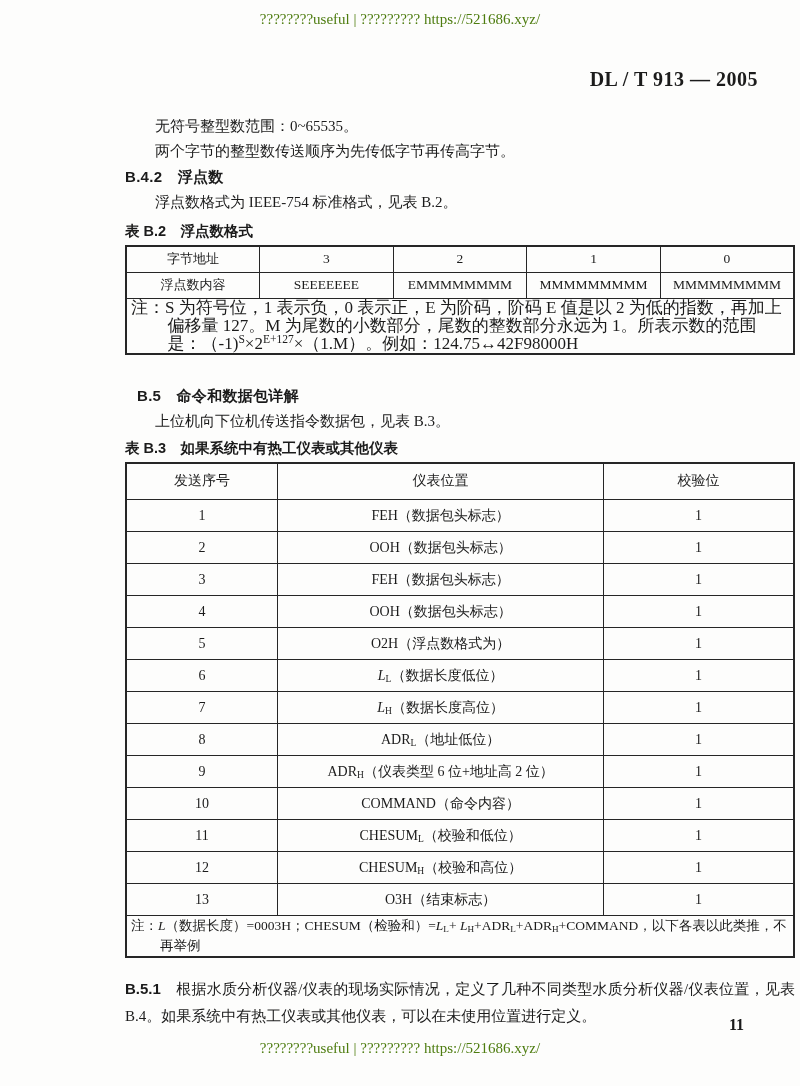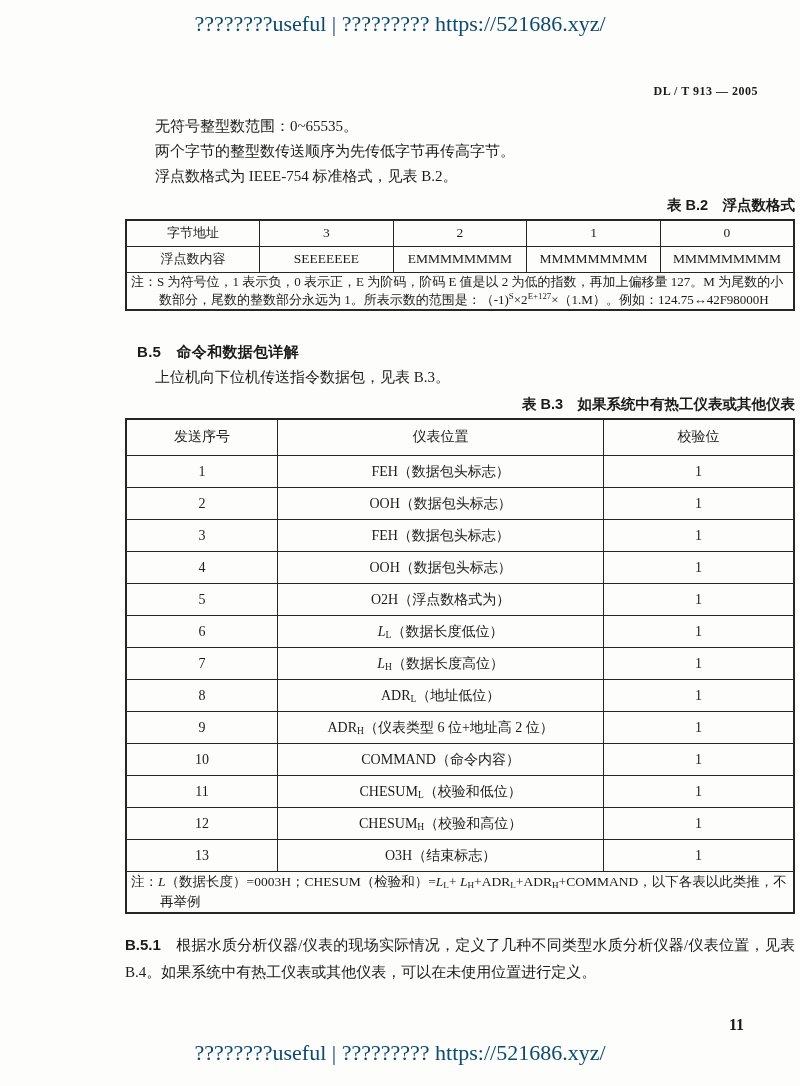--- a/index.html
+++ b/index.html
@@ -9,53 +9,53 @@
     width: 800px;
     height: 1086px;
     background: #fdfdfc;
     font-family: "Liberation Serif", "DejaVu Serif", serif;
     color: #1b1b1b;
     overflow: hidden;
   }
   .top-link, .bottom-link {
     width: 100%;
     text-align: center;
-    color: #0c4a6e;
-    font-size: 22px;
+    color: #4d7c0f;
+    font-size: 15px;
     font-family: "Liberation Serif", "DejaVu Serif", serif;
   }
   .top-link { padding-top: 11px; }
   .bottom-link { position: absolute; top: 1040px; left: 0; }
   .doc-number {
     position: absolute;
-    top: 84px;
+    top: 68px;
     right: 42px;
     font-weight: bold;
-    font-size: 12px;
+    font-size: 20px;
     letter-spacing: 0.5px;
   }
   .content {
     position: absolute;
     top: 114px;
     left: 125px;
     width: 670px;
   }
   .content p { margin: 0; font-size: 15px; line-height: 25px; }
   .indent { text-indent: 2em; }
   .clause-heading {
     margin: 0;
     font-family: "Liberation Sans", "DejaVu Sans", sans-serif;
     font-weight: bold;
     font-size: 15px;
     line-height: 26px;
     letter-spacing: 0.3px;
   }
   .h-b5 { margin-top: 28px; margin-left: 12px; }
   .tbl-caption {
-    text-align: right;
+    text-align: left;
     font-family: "Liberation Sans", "DejaVu Sans", sans-serif;
     font-weight: bold;
     font-size: 14.5px;
     line-height: 20px;
     margin-top: 6px;
     margin-bottom: 4px;
   }
   .cap-b3 { margin-top: 4px; }
   table.doc-table {
     width: 100%;
@@ -74,21 +74,21 @@
   .tb3 th {
     height: 37px;
     font-family: "Liberation Sans", "DejaVu Sans", sans-serif;
     font-weight: bold;
     font-size: 14px;
   }
   .tb3 td { height: 32px; font-size: 14px; }
   td.note-cell { text-align: left; padding: 4px 9px 5px 9px; height: auto; }
   .note-p {
     display: block;
-    font-size: 13px;
+    font-size: 17px;
     line-height: 18px;
     padding-left: 2.15em;
     text-indent: -2.15em;
     text-align: left;
   }
   .tb3 td.note-cell .note-p { font-size: 13.5px; line-height: 20px; }
   sub, sup { font-size: 68%; line-height: 0; }
   sub { vertical-align: -0.25em; }
   sup { vertical-align: 0.55em; }
   .it { font-style: italic; }
@@ -109,20 +109,21 @@
 
   <div class="top-link">????????useful | ????????? https://521686.xyz/</div>
 
   <div class="doc-number">DL / T 913 — 2005</div>
 
   <div class="content">
 
     <p class="indent">无符号整型数范围：0~65535。</p>
     <p class="indent">两个字节的整型数传送顺序为先传低字节再传高字节。</p>
 
+    <h4 class="clause-heading">B.4.2　浮点数</h4>
 
     <p class="indent">浮点数格式为 IEEE-754 标准格式，见表 B.2。</p>
 
     <div class="tbl-caption">表 B.2　浮点数格式</div>
 
     <table class="doc-table tb2">
       <tbody>
           <tr>
         <td class="rowlabel">字节地址</td>
         <td>3</td>

